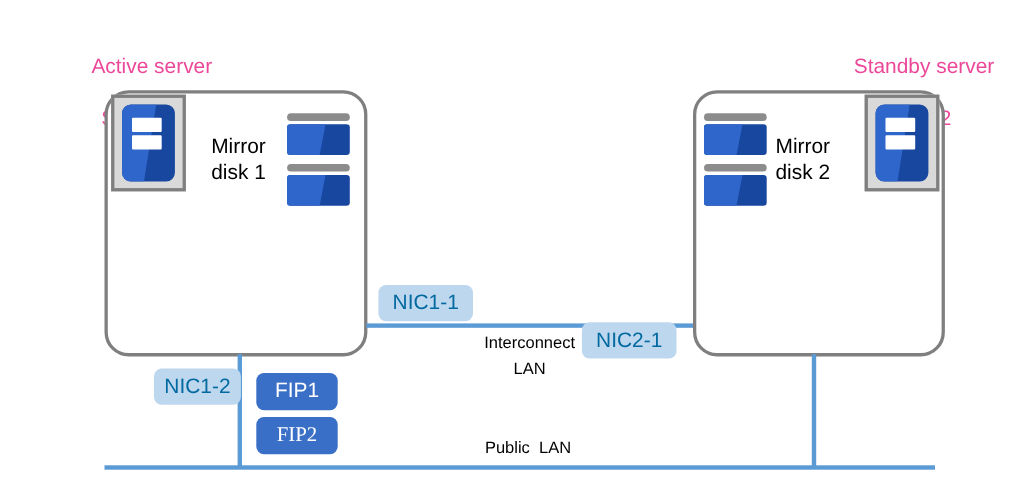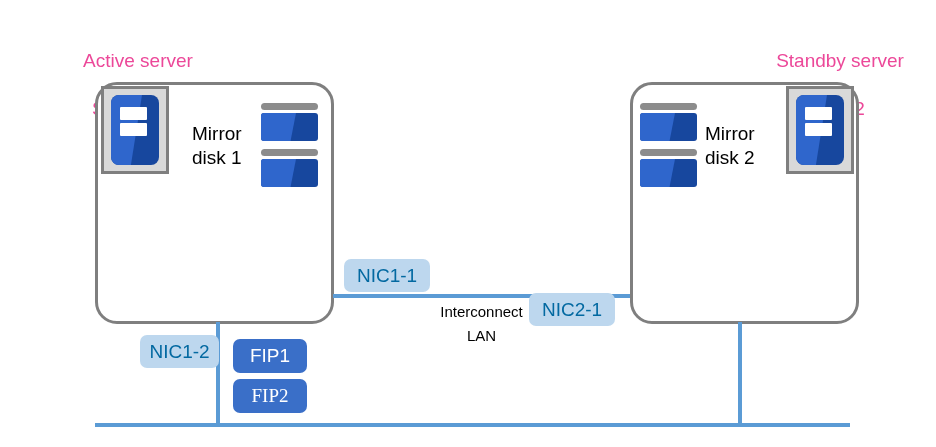--- a/index.html
+++ b/index.html
@@ -141,14 +141,15 @@
 
   <div class="nic" id="nic1-1">NIC1-1</div>
   <div class="nic" id="nic2-1">NIC2-1</div>
   <div class="nic" id="nic1-2">NIC1-2</div>
 
   <div class="fip" id="fip1">FIP1</div>
   <div class="fip" id="fip2">FIP2</div>
 
   <div class="lan-label" id="interconnect-label" style="white-space: pre;">Interconnect
 LAN</div>
+  <div class="lan-label" id="public-label" style="white-space: pre;">Public  LAN</div>
 
 </div>
 
 </body></html>

